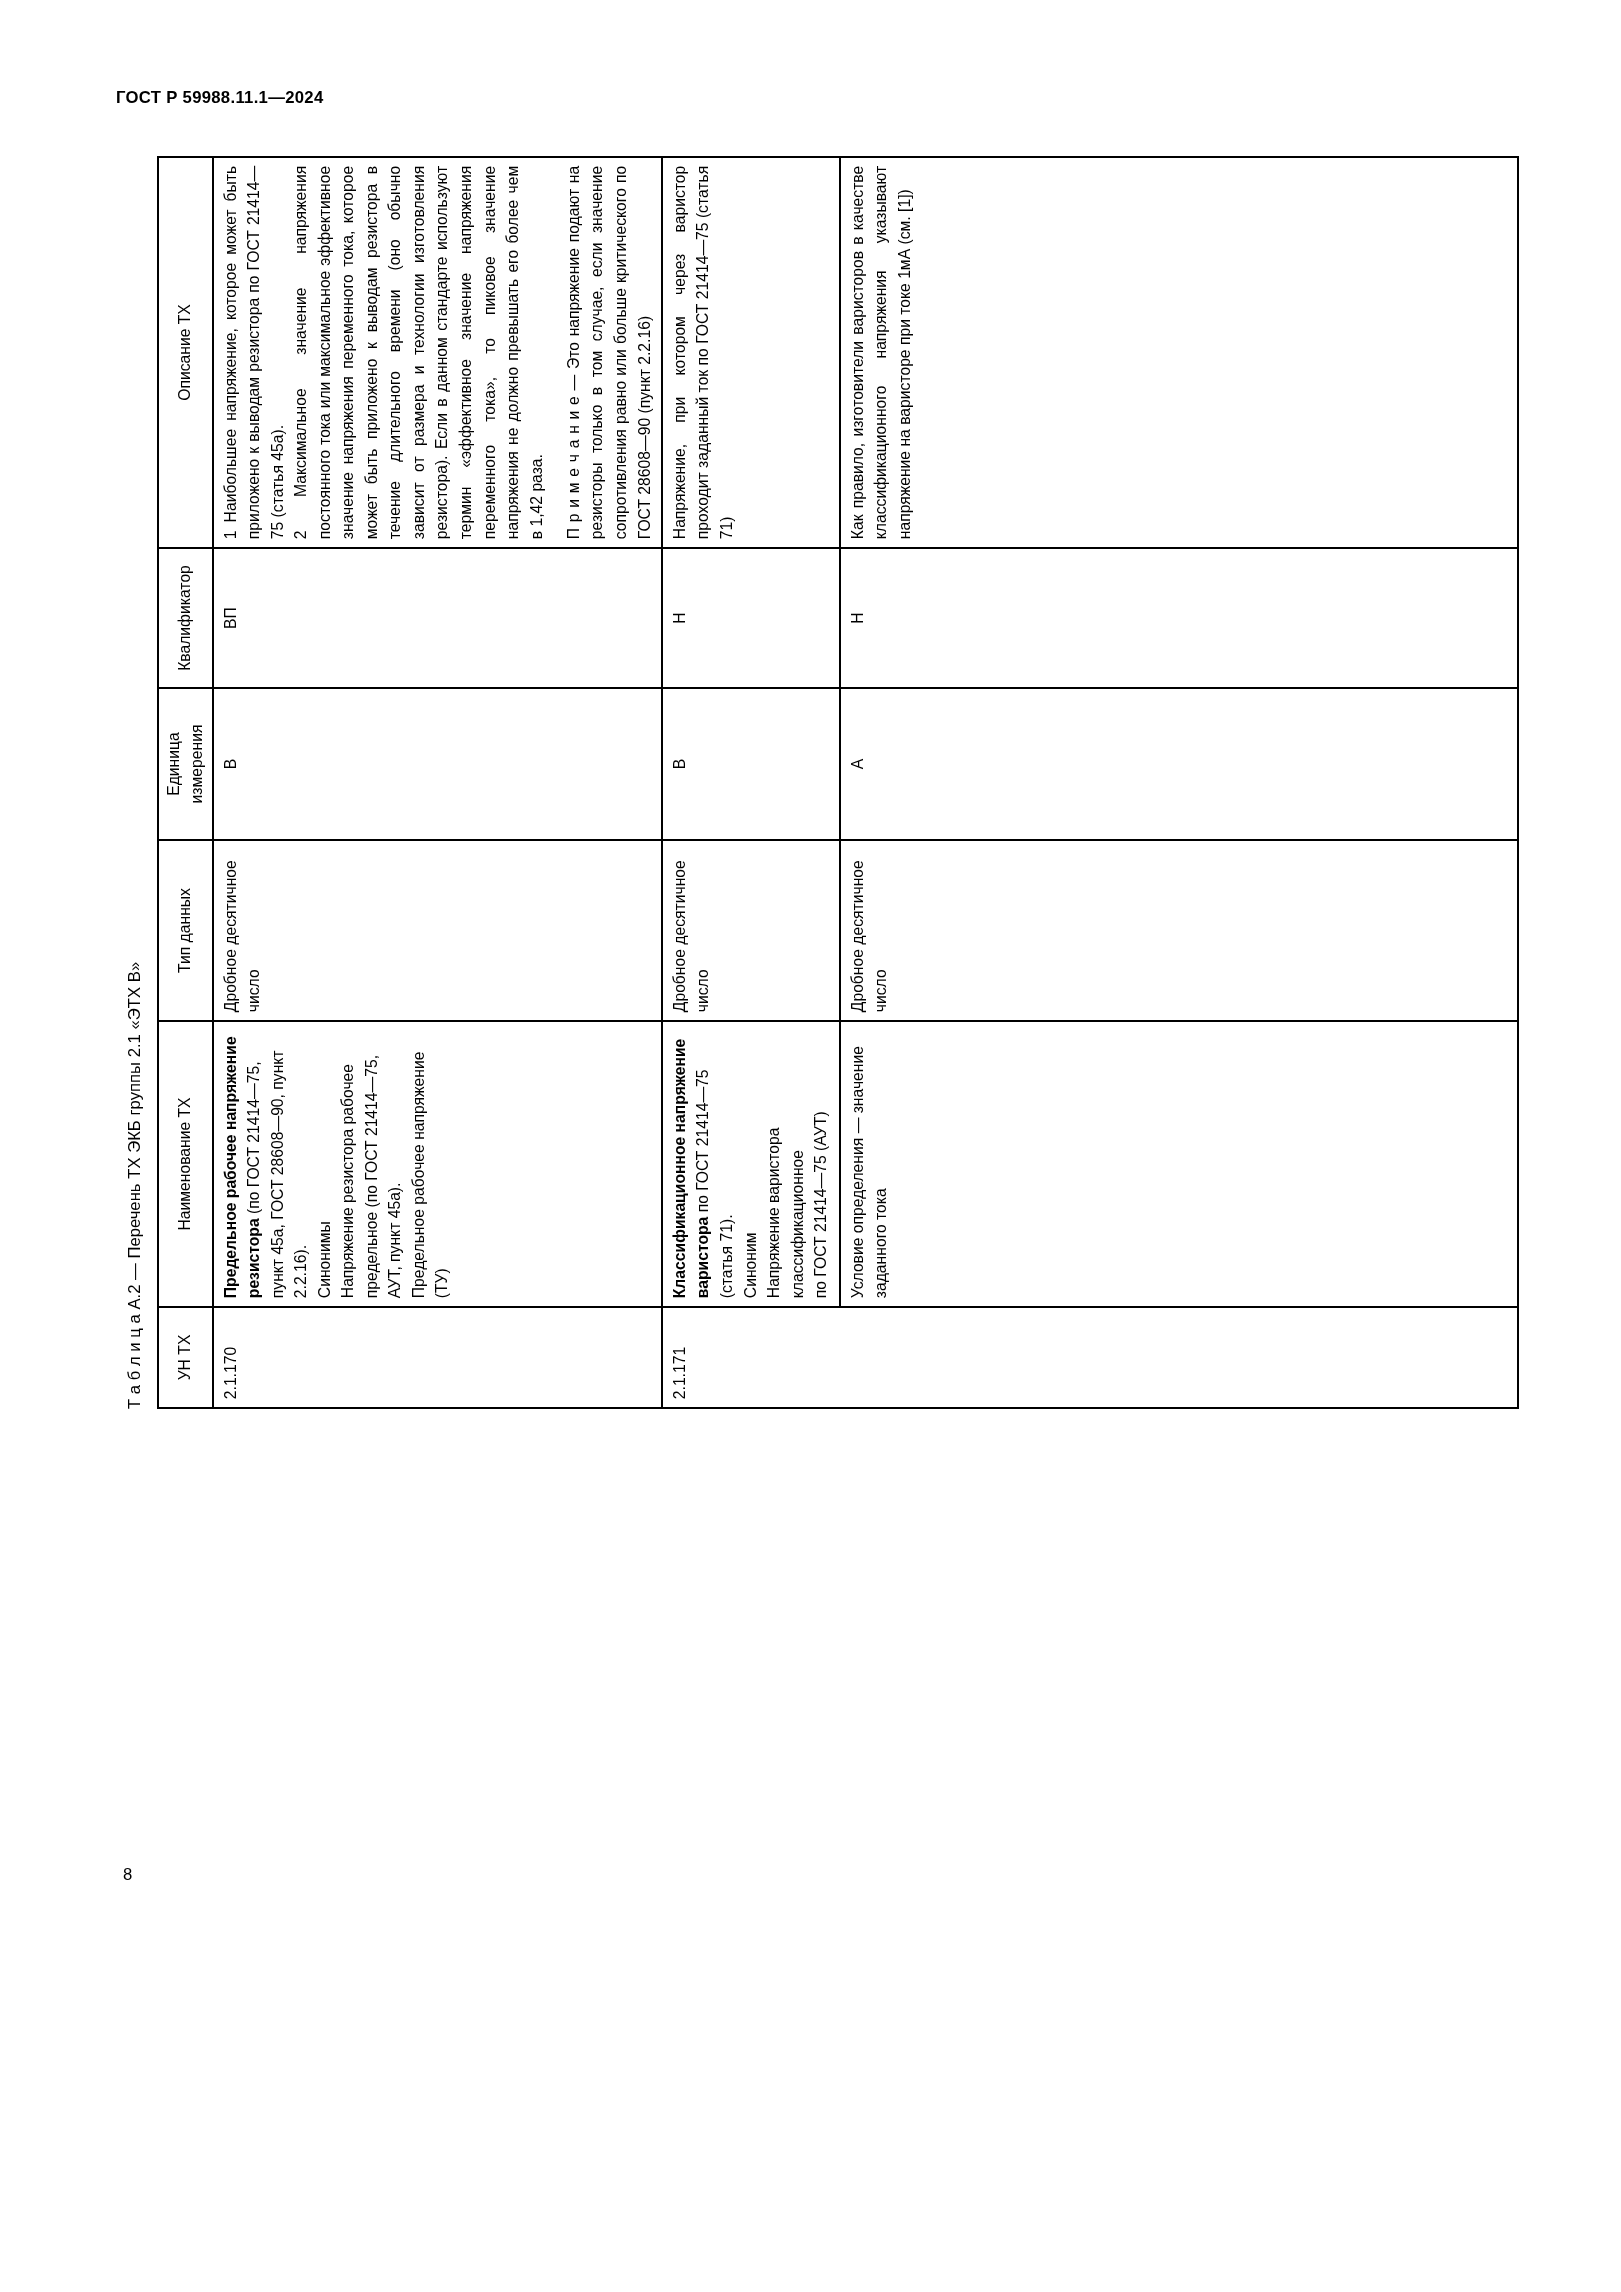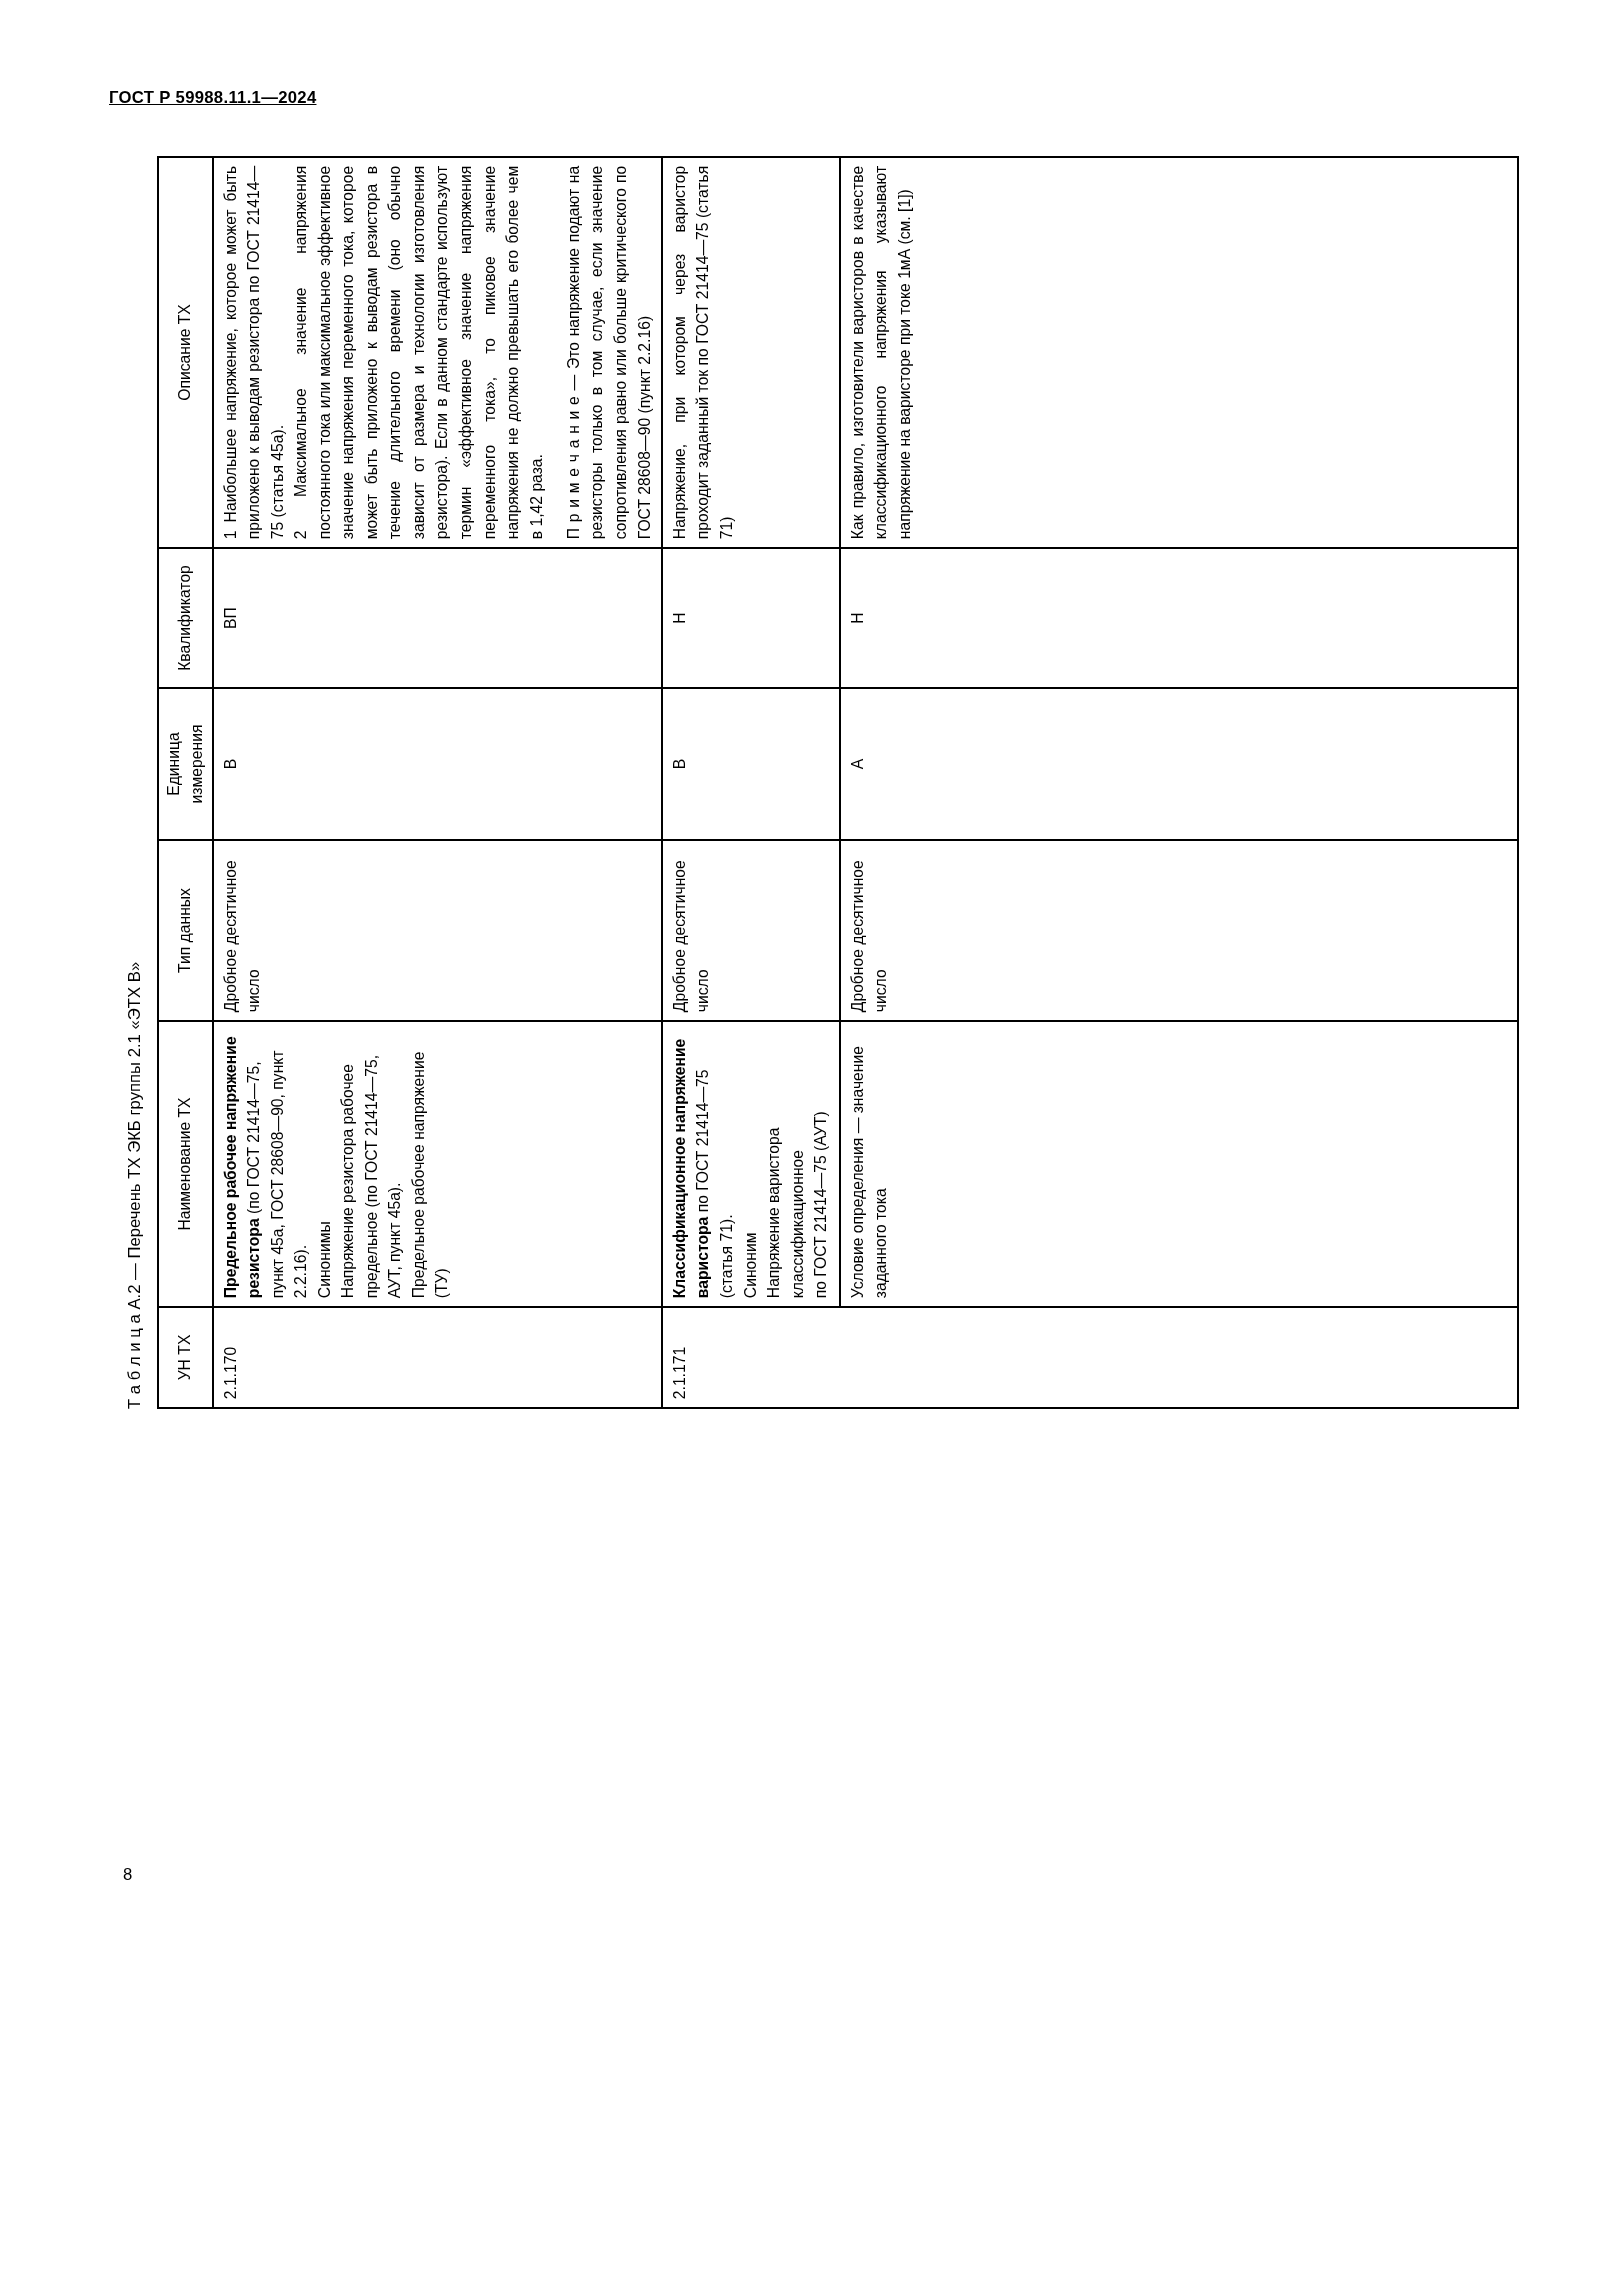--- a/index.html
+++ b/index.html
@@ -2,22 +2,22 @@
 <html><head>
 <meta charset="utf-8">
 <style>
   html,body{margin:0;padding:0;}
   body{
     width:1621px;height:2293px;position:relative;background:#ffffff;color:#000;
     font-family:"Liberation Sans", sans-serif;
     -webkit-font-smoothing:antialiased;
   }
   .doc-header{
-    position:absolute;left:109px;top:88px;
-    font-size:16.7px;font-weight:bold;letter-spacing:0.3px;white-space:nowrap;text-decoration:underline;
+    position:absolute;left:116px;top:88px;
+    font-size:16.7px;font-weight:bold;letter-spacing:0.3px;white-space:nowrap;
   }
   .page-num{
     position:absolute;left:123px;top:1865px;font-size:16.7px;
   }
   
   .rot-outer{
     position:absolute;left:120px;top:157px;width:1343px;height:1252px;overflow:visible;
   }
   .rot-inner{
     width:1252px;height:1343px;

